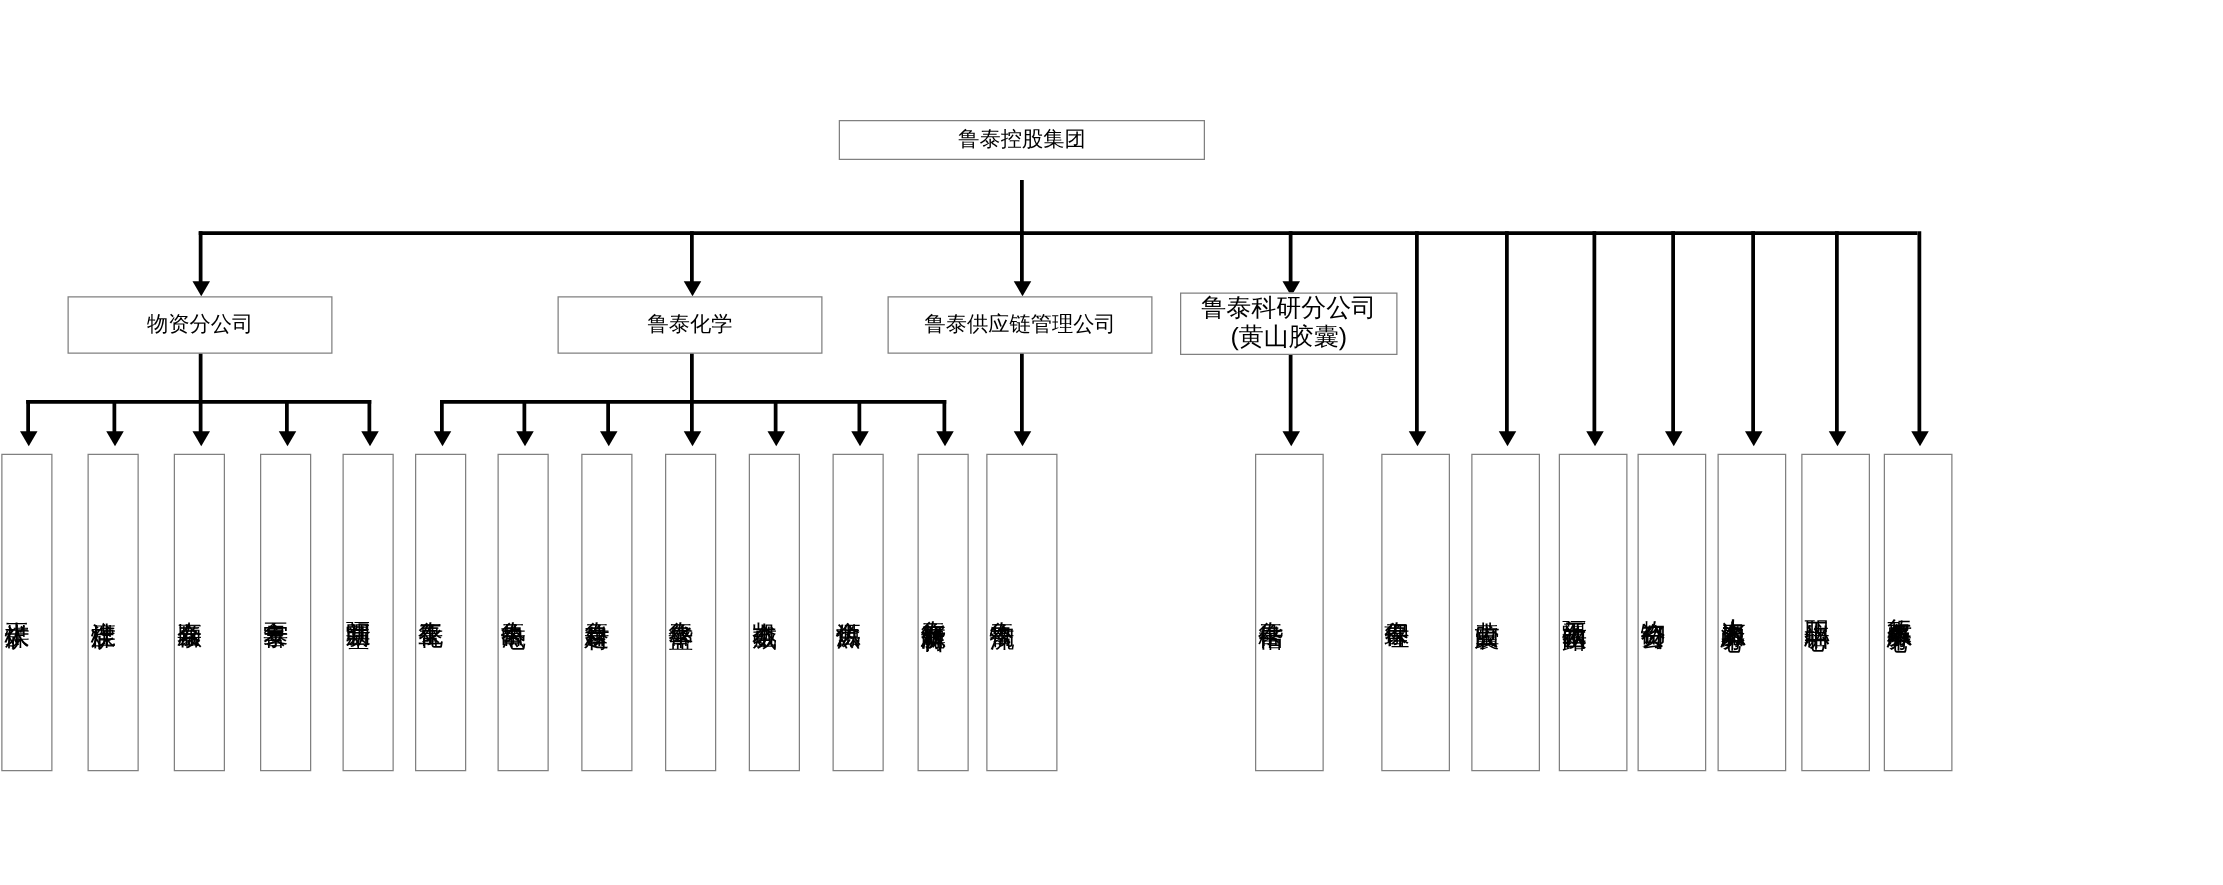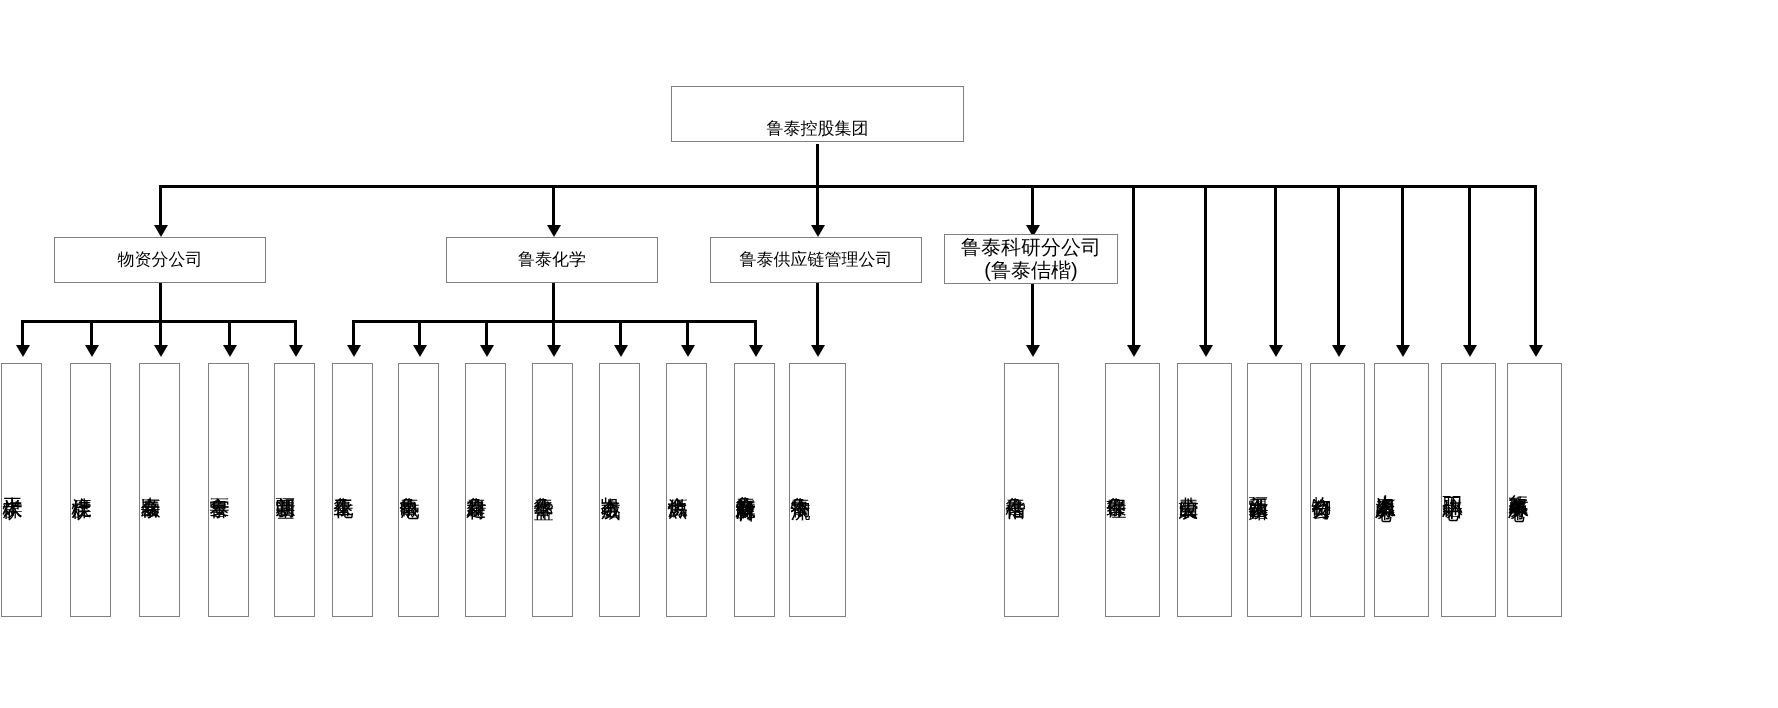--- a/index.html
+++ b/index.html
@@ -79,21 +79,21 @@
     border-right: 7px solid transparent;
     border-top: 12px solid #000000;
   }
 </style>
 </head>
 <body>
 
 <div id="canvas">
 
 
-  <div class="node h" style="left:671px; top:86px; width:293px; height:56px;align-items:flex-end;">
+  <div class="node h" style="left:671px; top:96px; width:293px; height:32px;">
     <span>鲁泰控股集团</span>
   </div>
 
   <div class="vline" style="left:816px; top:144px; height:42px;"></div>
 
   <div class="hline" style="left:159px; top:185px; width:1375px;"></div>
 
   <div class="vline" style="left:159px; top:185px; height:42px;"></div>
   <div class="arrow" style="left:154px; top:225px;"></div>
 
@@ -113,21 +113,21 @@
   <div class="node h" style="left:446px; top:237px; width:212px; height:46px;">
     <span>鲁泰化学</span>
   </div>
 
   <div class="node h" style="left:710px; top:237px; width:212px; height:46px;">
     <span>鲁泰供应链管理公司</span>
   </div>
 
   <div class="node h" style="left:944px; top:234px; width:174px; height:50px; flex-direction:column; font-size:20px;">
     <span>鲁泰科研分公司</span>
-    <span>(鲁泰佶楷)</span>
+    <span>(黄山胶囊)</span>
   </div>
 
   <div class="vline" style="left:159px; top:283px; height:39px;"></div>
   <div class="hline" style="left:21px; top:320px; width:276px;"></div>
 
   <div class="vline" style="left:21px; top:320px; height:27px;"></div>
   <div class="arrow" style="left:16px; top:345px;"></div>
   <div class="vline" style="left:90px; top:320px; height:27px;"></div>
   <div class="arrow" style="left:85px; top:345px;"></div>
   <div class="vline" style="left:159px; top:320px; height:27px;"></div>

